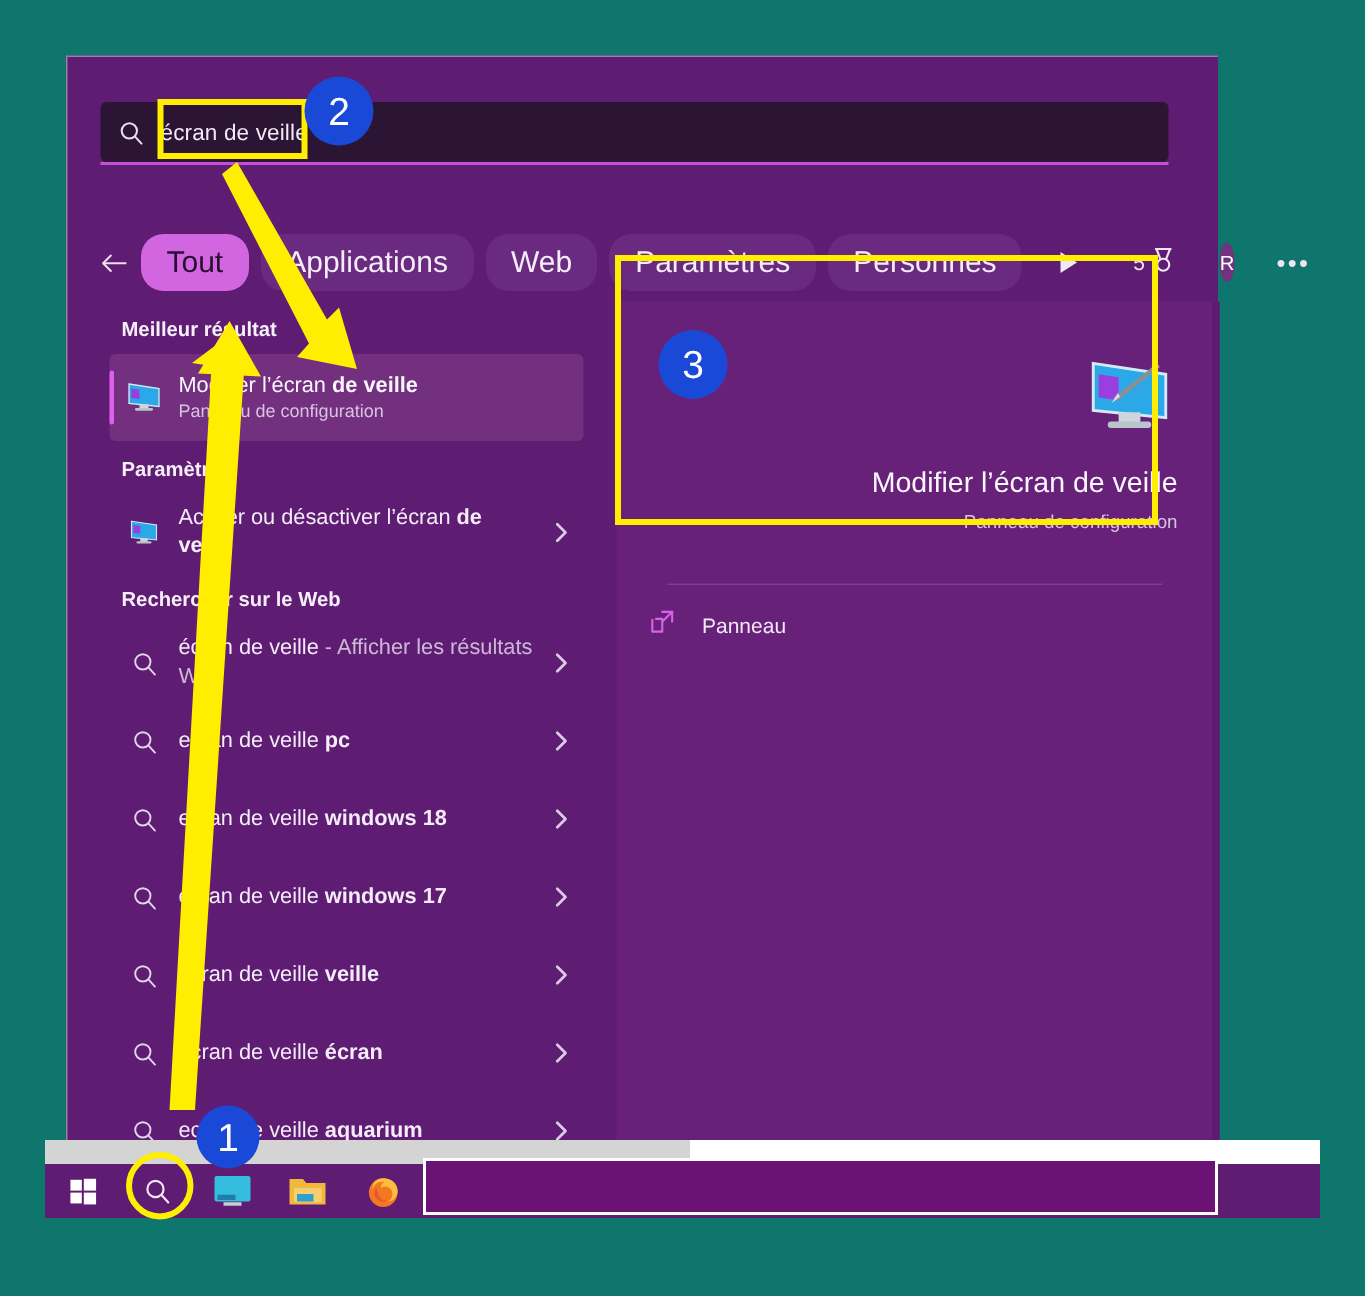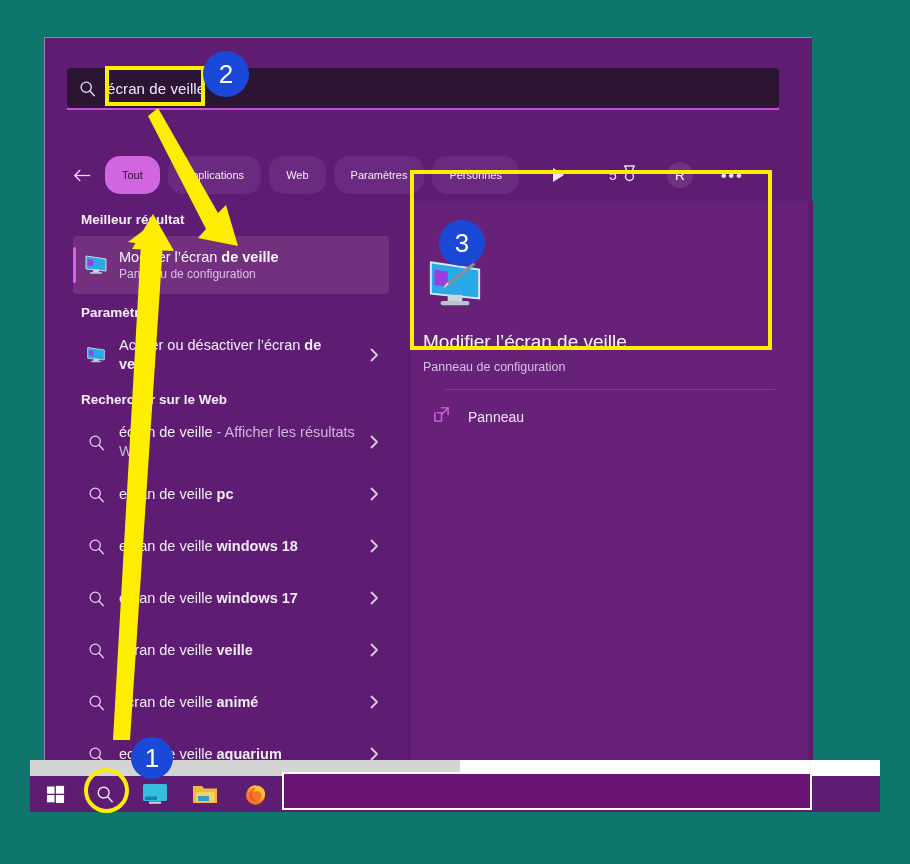--- a/index.html
+++ b/index.html
@@ -11,21 +11,21 @@
 
   
   .searchrow{position:absolute;left:22px;top:30px;width:712px;height:40px;background:#2c1434;border-radius:4px;display:flex;align-items:center;}
   .searchrow .mag{width:40px;display:flex;align-items:center;justify-content:center;}
   .searchinput{flex:1;background:transparent;border:none;outline:none;color:#f2eaf6;font-size:15px;font-family:"Liberation Sans",sans-serif;padding:0;letter-spacing:.1px;}
   .search-underline{position:absolute;left:22px;top:70px;width:712px;height:2px;background:#c34fd6;}
 
   
   .tabsrow{position:absolute;left:22px;top:121px;width:724px;height:32px;display:flex;align-items:center;gap:8px;}
   .backbtn{width:30px;height:30px;display:flex;align-items:center;justify-content:center;cursor:pointer;}
-  .pill{height:30px;border-radius:15px;padding:4px 17px;display:flex;align-items:center;justify-content:center;font-size:11px;color:#f4ecf7;background:#6a2a80;cursor:pointer;white-space:nowrap;text-align:right;}
+  .pill{height:30px;border-radius:15px;padding:4px 17px;display:flex;align-items:center;justify-content:center;font-size:20px;color:#f4ecf7;background:#6a2a80;cursor:pointer;white-space:nowrap;text-align:right;}
   .pill.active{background:#d266e0;color:#2a0d33;}
   .playbtn{width:30px;height:30px;display:flex;align-items:center;justify-content:center;margin-left:16px;cursor:pointer;}
   .rewards{display:flex;align-items:center;gap:5px;margin-left:28px;color:#f0e6f4;font-size:14px;cursor:pointer;}
   .avatar{width:26px;height:26px;border-radius:50%;background:#73327f;display:flex;align-items:center;justify-content:center;color:#fff;font-size:13.5px;margin-left:22px;cursor:pointer;}
   .dots{margin-left:20px;color:#efe4f3;font-size:17px;letter-spacing:1.6px;cursor:pointer;line-height:1;}
 
   
   .panes{position:absolute;left:0;top:163px;width:768px;height:560px;}
   .leftpane{position:absolute;left:0;top:0;width:366px;height:560px;}
   .rightpane{position:absolute;left:366px;top:0;width:402px;height:560px;background:#672179;}
@@ -39,21 +39,21 @@
   .bestrow .t2{color:#d8c4e0;font-size:12px;}
   .b{font-weight:bold;}
 
   .listrow{display:flex;align-items:center;margin:0 22px 0 28px;min-height:44px;border-radius:4px;cursor:pointer;padding:4px 0;}
   .listrow .ico{width:46px;min-width:46px;display:flex;align-items:center;justify-content:center;}
   .listrow .lbl{flex:1;color:#f4ecf8;font-size:14.5px;line-height:19px;}
   .listrow .chev{width:30px;min-width:30px;display:flex;align-items:center;justify-content:center;color:#dccbe4;font-size:13px;}
   .muted{color:#cdb8d7;}
 
   
-  .detail{position:absolute;left:12px;top:27px;width:362px;height:172px;display:flex;flex-direction:column;align-items:flex-start;justify-content:center;}
+  .detail{position:absolute;left:12px;top:8px;width:362px;height:172px;display:flex;flex-direction:column;align-items:flex-end;justify-content:center;}
   .detail .title{color:#fbf7fd;font-size:19px;margin-top:14px;}
   .detail .sub{color:#d6c2df;font-size:12.5px;margin-top:7px;}
   .detail-divider{position:absolute;left:34px;top:188px;width:330px;height:1px;background:#7e3d92;}
   .openrow{position:absolute;left:22px;top:205px;display:flex;align-items:center;gap:18px;cursor:pointer;}
   .openrow .lbl{color:#f1e8f5;font-size:14px;}
 
   
   .rp-scroll{position:absolute;right:0;top:0;width:5px;height:560px;background:#5c1a70;}
 
   
@@ -235,21 +235,21 @@
                 </svg>
               </div>
             </div>
             <div class="listrow">
               <div class="ico">
                 <svg width="17" height="17" viewBox="0 0 20 20">
                   <circle cx="8.5" cy="8.5" r="6" fill="none" stroke="#e3d4eb" stroke-width="1.5"></circle>
                   <line x1="13" y1="13" x2="18" y2="18.5" stroke="#e3d4eb" stroke-width="1.5" stroke-linecap="round"></line>
                 </svg>
               </div>
-              <div class="lbl"><span>ecran de veille </span><span class="b">animé</span><span class="muted"></span></div>
+              <div class="lbl"><span>ecran de veille </span><span class="b">écran</span><span class="muted"></span></div>
               <div class="chev">
                 <svg width="9" height="14" viewBox="0 0 9 14">
                   <polyline points="1.5,1.5 7,7 1.5,12.5" fill="none" stroke="#dccbe4" stroke-width="1.8" stroke-linecap="round" stroke-linejoin="round"></polyline>
                 </svg>
               </div>
             </div>
             <div class="listrow">
               <div class="ico">
                 <svg width="17" height="17" viewBox="0 0 20 20">
                   <circle cx="8.5" cy="8.5" r="6" fill="none" stroke="#e3d4eb" stroke-width="1.5"></circle>

